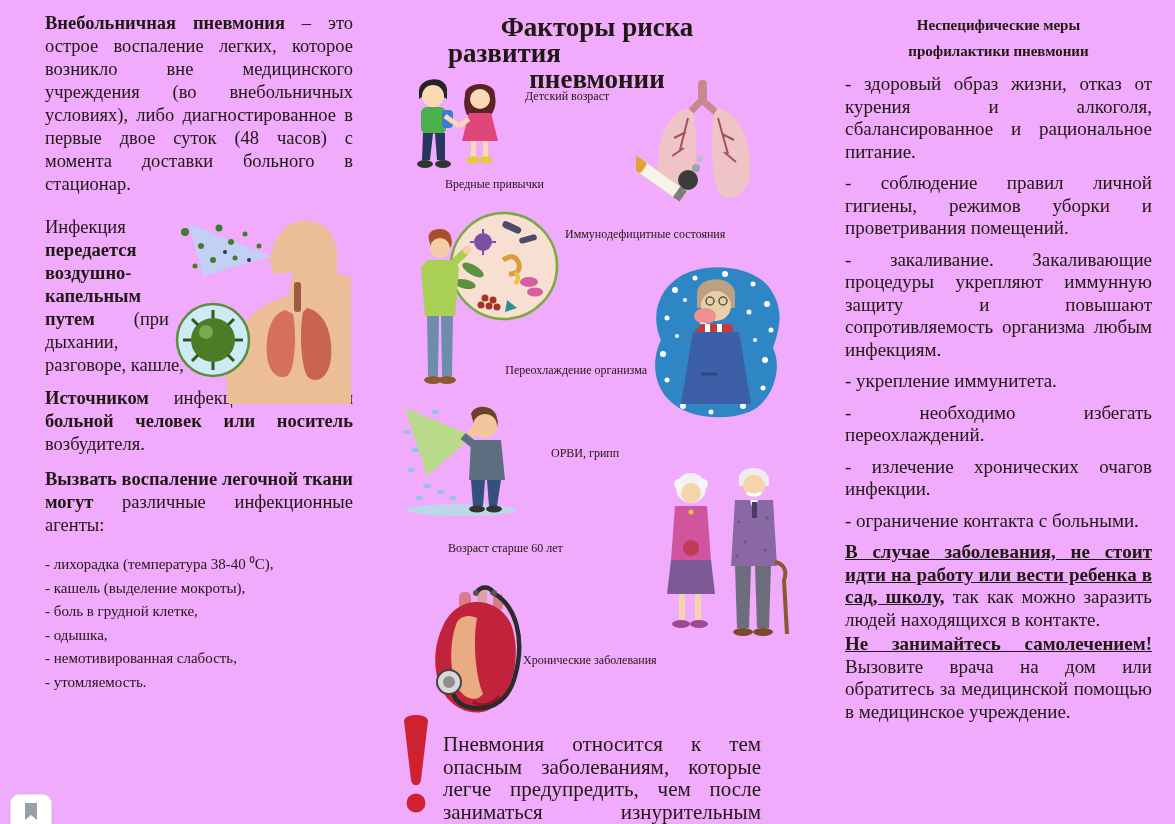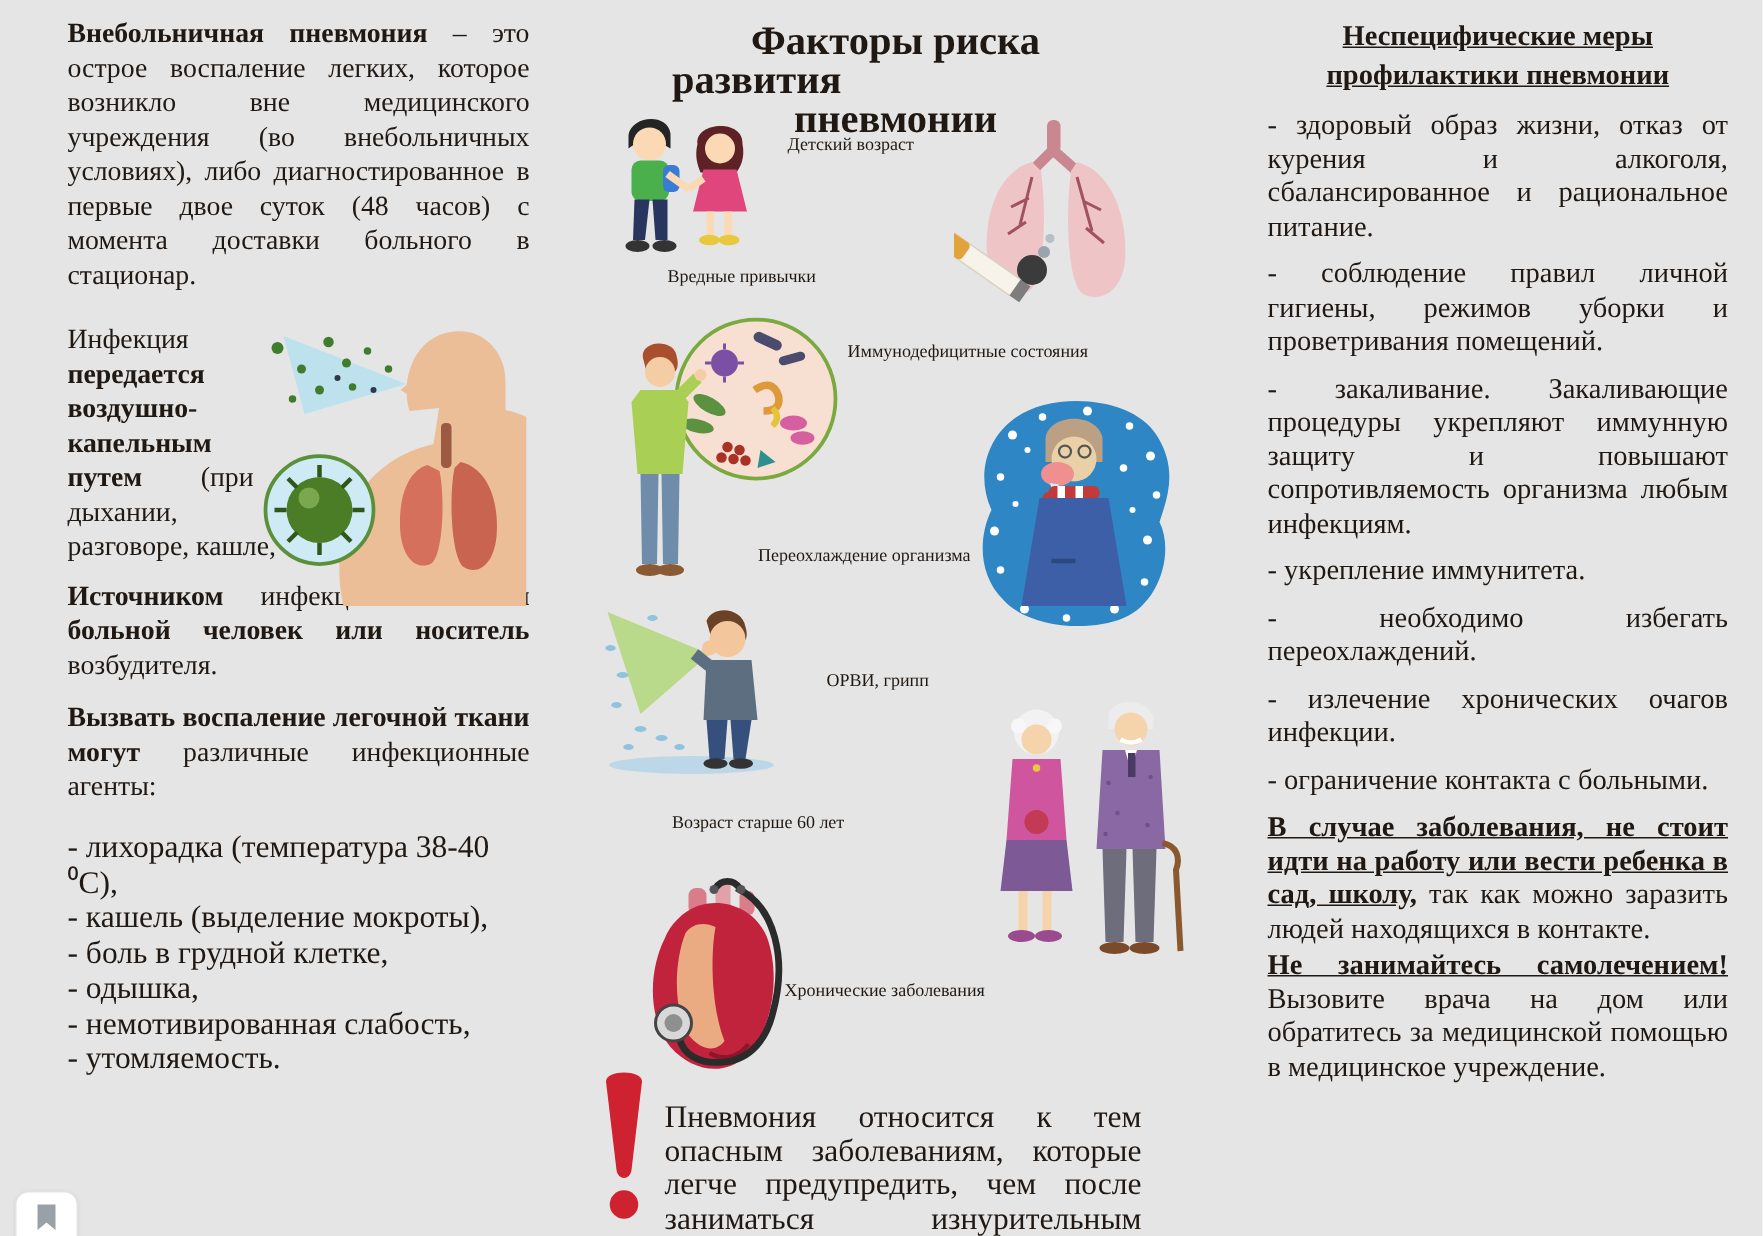--- a/index.html
+++ b/index.html
@@ -1,42 +1,42 @@
 <!DOCTYPE html>
 <html><head>
 <meta charset="utf-8">
 <style>
   html,body{margin:0;padding:0;background:#fff;}
-  .page{position:relative;width:1175px;height:824px;background:#e5e5e5;
+  .page{position:relative;width:1175px;height:824px;background:#f0abfc;
         font-family:"Liberation Serif", serif;color:#201812;overflow:hidden;
         border-bottom:1px solid #14b8a6;}
   .col{position:absolute;top:12px;}
   .col1{left:45px;width:308px;}
   .col2{left:393px;width:416px;height:810px;}
   .col3{left:845px;width:307px;}
   .t{font-size:18.5px;line-height:23px;margin:0;}
   .just{text-align:justify;}
   .b{font-weight:bold;}
   .u{text-decoration:underline;}
   .mb1{margin-bottom:20px;}
   .mb2{margin-bottom:10px;}
   .mb3{margin-bottom:12px;}
   .float-spacer{float:right;width:184px;height:116px;}
   .torso-abs{position:absolute;left:128px;top:200px;}
   .agent{font-size:18.5px;line-height:24px;padding-left:6px;}
   .agent .chk{font-family:"DejaVu Sans",sans-serif;font-size:16px;margin-right:12px;}
-  .symptom{font-size:21px;line-height:23.5px;}
+  .symptom{font-size:15px;line-height:23.5px;}
   .c2title{position:absolute;left:55px;top:2px;width:298px;text-align:center;
            font-weight:bold;font-size:27px;line-height:26px;}
   .c2title .l1{text-align-last:justify;display:block;}
   .c2item{position:absolute;}
   .c2label{font-size:12px;line-height:25px;}
   .warn{position:absolute;left:50px;top:700px;width:318px;font-size:21px;
         line-height:22.5px;text-align:justify;}
-  .c3title{font-weight:bold;font-size:19px;line-height:26px;text-align:center;margin-bottom:9px;text-decoration:underline;}
+  .c3title{font-weight:bold;font-size:15px;line-height:26px;text-align:center;margin-bottom:9px;}
   .c3p{font-size:19px;line-height:22.5px;text-align:justify;margin:0 0 9px;}
   .corner-btn{position:absolute;left:10px;top:794px;width:40px;height:40px;background:#fff;
               border:1px solid #e3e3e3;border-radius:9px;box-shadow:0 1px 3px rgba(0,0,0,.08);
               display:flex;justify-content:center;padding-top:7px;cursor:pointer;}
 </style>
 </head>
 <body>
 
 <div class="page">
 

